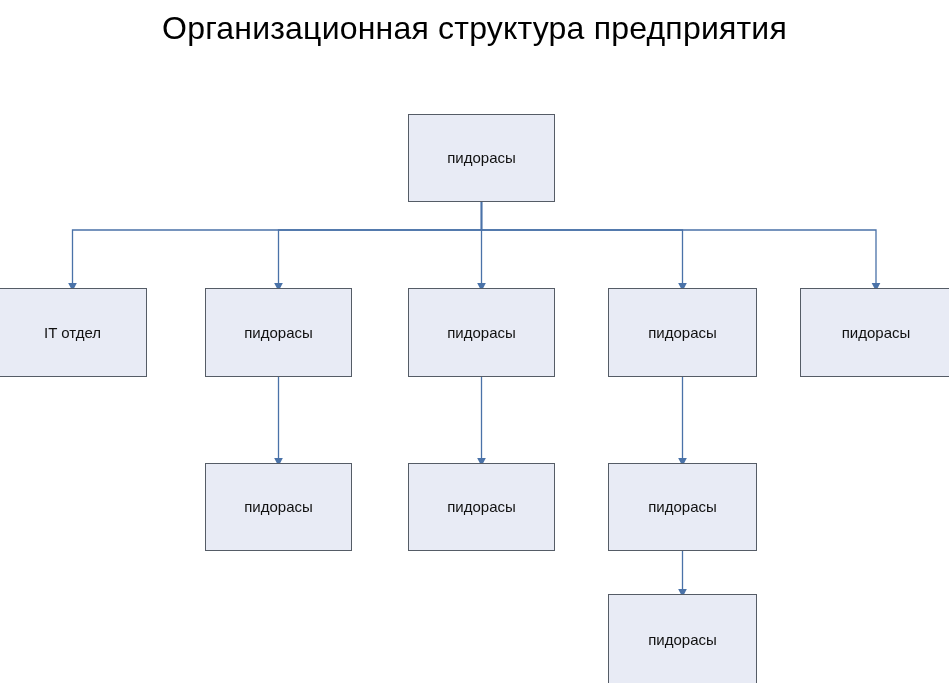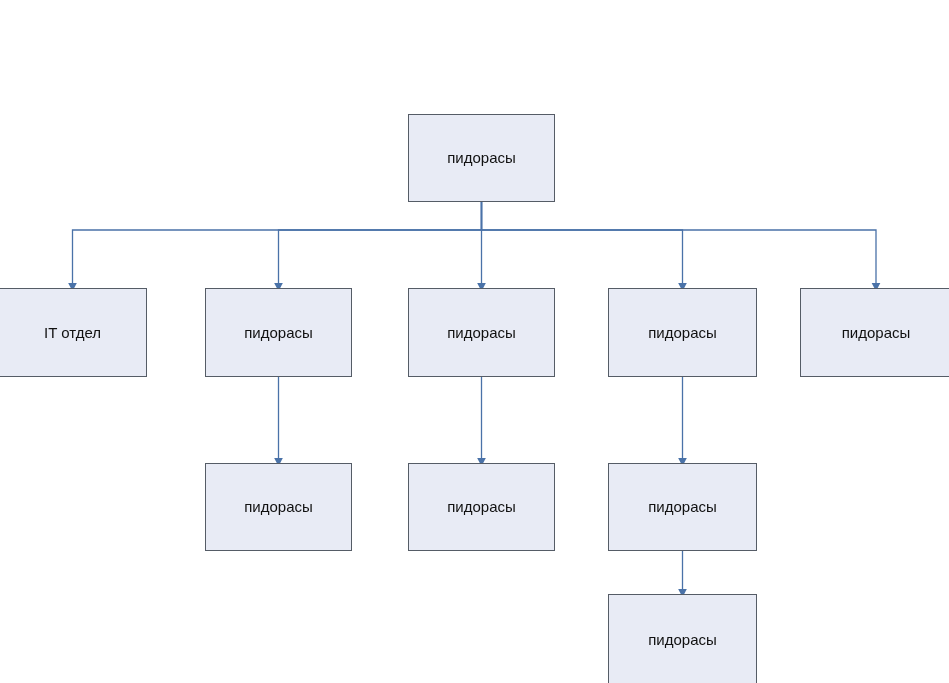--- a/index.html
+++ b/index.html
@@ -51,20 +51,21 @@
   }
   .node-label {
     white-space: nowrap;
   }
 </style>
 </head>
 <body>
 
 <div id="canvas">
 
+  <div id="chart-title">Организационная структура предприятия</div>
 
   <svg id="edges" viewBox="0 0 949 683" width="949" height="683">
     <defs>
       <marker id="arrowhead" markerWidth="8" markerHeight="8" refX="3.2" refY="4" orient="auto" markerUnits="strokeWidth">
         <path d="M 0 0.6 L 6.4 4 L 0 7.4 Z" fill="#4a72a8"></path>
       </marker>
     </defs>
     <g id="edge-group" stroke="#4a72a8" stroke-width="1.3" fill="none">
         <path d="M 481.5 202 L 481.5 230 L 72.5 230 L 72.5 287" stroke="#4a72a8" marker-end="url(#arrowhead)"></path>
         <path d="M 481.5 202 L 481.5 230 L 278.5 230 L 278.5 287" stroke="#4a72a8" marker-end="url(#arrowhead)"></path>

